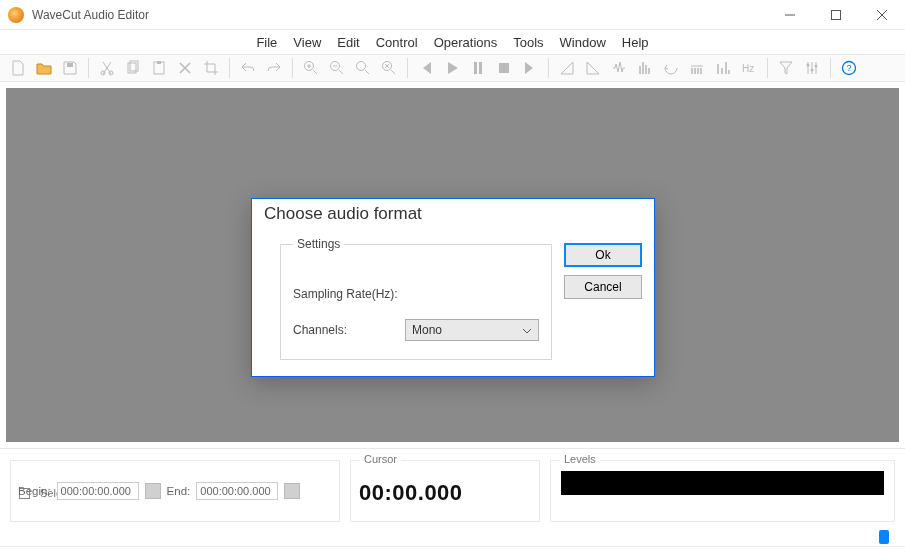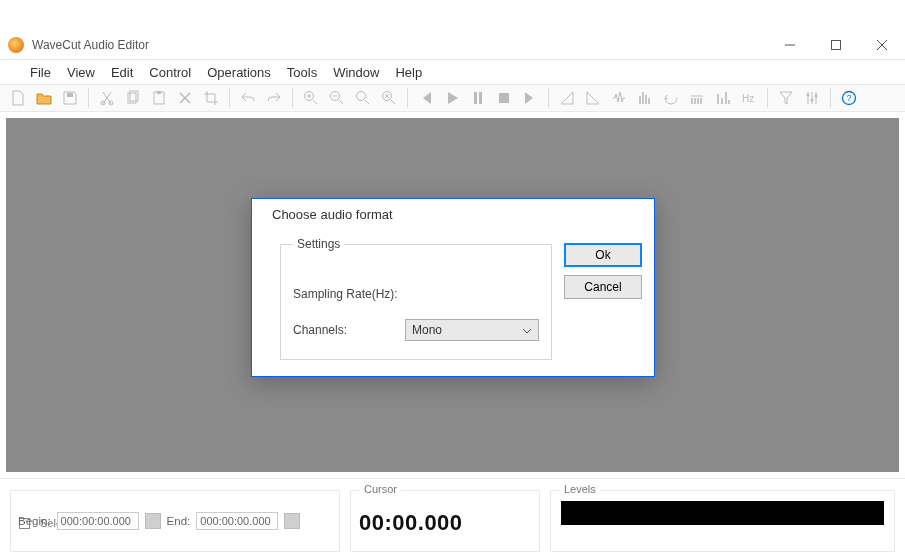--- a/index.html
+++ b/index.html
@@ -1,27 +1,27 @@
 <!DOCTYPE html>
 <html><head>
 <meta charset="utf-8">
 <style>
 * { margin: 0; padding: 0; box-sizing: border-box; font-family: "Segoe UI", Tahoma, sans-serif; }
 body { width: 905px; height: 552px; background: #fff; overflow: hidden; position: relative; }
 
 
-.titlebar { height: 30px; background: #fff; display: flex; align-items: center; padding: 0 0 0 8px; border-bottom: 1px solid #e8e8e8; margin-top: 30px; }
+.titlebar { height: 30px; background: #fff; display: flex; align-items: center; padding: 0 0 0 8px; border-bottom: 1px solid #e8e8e8; }
 .titlebar .logo { width: 16px; height: 16px; border-radius: 50%; background: radial-gradient(circle at 40% 40%, #fc6, #d60); margin-right: 8px; }
 .titlebar .title { font-size: 12px; color: #555; flex: 1; }
 .titlebar .win-controls { display: flex; }
 .titlebar .win-btn { width: 46px; height: 30px; display: flex; align-items: center; justify-content: center; color: #555; }
 .titlebar .win-btn svg { width: 10px; height: 10px; }
 
 
-.menubar { height: 24px; display: flex; align-items: center; padding: 0 22px; font-size: 13px; color: #333; }
+.menubar { height: 24px; display: flex; align-items: center; padding: 0 22px; font-size: 13px; color: #333; justify-content: center; }
 .menubar .menu-item { padding: 2px 8px; cursor: default; }
 
 
 .toolbar { height: 28px; border-top: 1px solid #e8e8e8; border-bottom: 1px solid #e8e8e8; display: flex; align-items: center; padding: 0 6px; gap: 2px; background: #fafafa; }
 .tool-btn { width: 24px; height: 28px; display: flex; align-items: center; justify-content: center; color: #888; cursor: default; border-radius: 2px; }
 .tool-sep { width: 1px; height: 20px; background: #ddd; margin: 0 4px; }
 .tool-btn svg { width: 16px; height: 16px; }
 .tool-btn.help { color: #0078d4; }
 
 
@@ -41,21 +41,21 @@
 .cursor-panel { width: 190px; }
 .cursor-panel .time { font-size: 22px; font-weight: 700; color: #111; letter-spacing: 0.5px; }
 .levels-panel { flex: 1; }
 .levels-panel .meter { width: 100%; height: 24px; background: #000; }
 .levels-panel .slider-row { margin-top: 10px; position: relative; height: 10px; }
 .levels-panel .thumb { position: absolute; right: 6px; top: -2px; width: 10px; height: 14px; background: #0a84ff; border-radius: 2px; }
 .status-foot { height: 20px; border-top: 1px solid #eee; }
 
 
 .dialog { position: absolute; left: 251px; top: 198px; width: 404px; background: #fff; border: 1px solid #0a5fed; box-shadow: 0 6px 24px rgba(0,0,0,.25); }
-.dialog-title { height: 30px; font-size: 13px; color: #333; display: flex; align-items: center; padding: 0 20px; }
+.dialog-title { height: 30px; font-size: 17px; color: #333; display: flex; align-items: center; padding: 0 12px; }
 .dialog-body { display: flex; padding: 8px 12px 16px 12px; gap: 12px; justify-content: flex-end; }
 .dialog fieldset { border: 1px solid #d6d6d6; padding: 14px 12px 18px 12px; width: 272px; }
 .dialog legend { font-size: 12px; color: #444; padding: 0 4px; }
 .form-row { display: flex; align-items: center; margin-top: 10px; }
 .form-row:first-of-type { margin-top: 22px; }
 .form-row .flabel { width: 112px; font-size: 12px; color: #444; }
 .form-row .fselect { flex: 1; height: 22px; border: 1px solid #adadad; background: #e9e9e9; display: flex; align-items: center; padding: 0 6px; font-size: 12px; color: #333; position: relative; }
 .form-row .fselect .chev { position: absolute; right: 6px; top: 50%; transform: translateY(-50%); }
 .dialog-buttons { display: flex; flex-direction: column; gap: 8px; margin-top: 6px; }
 .dlg-btn { width: 78px; height: 24px; font-size: 12px; border: 1px solid #adadad; background: #e9e9e9; display: flex; align-items: center; justify-content: center; cursor: default; }

